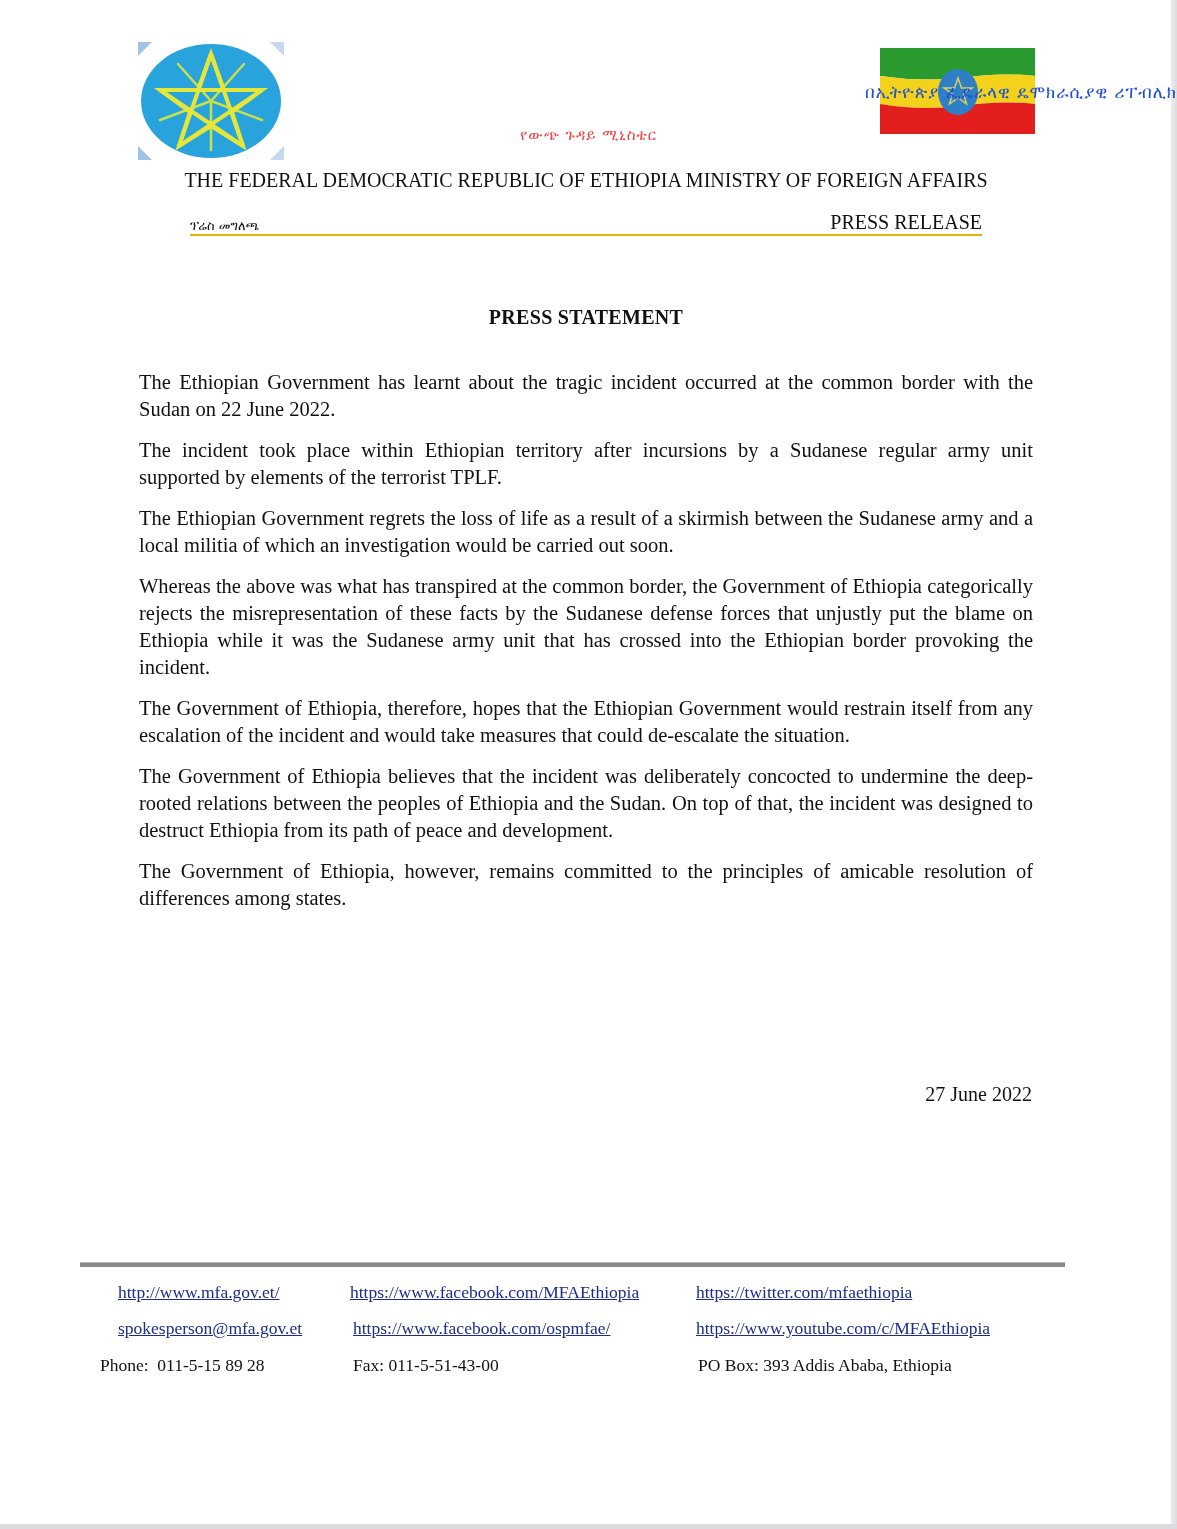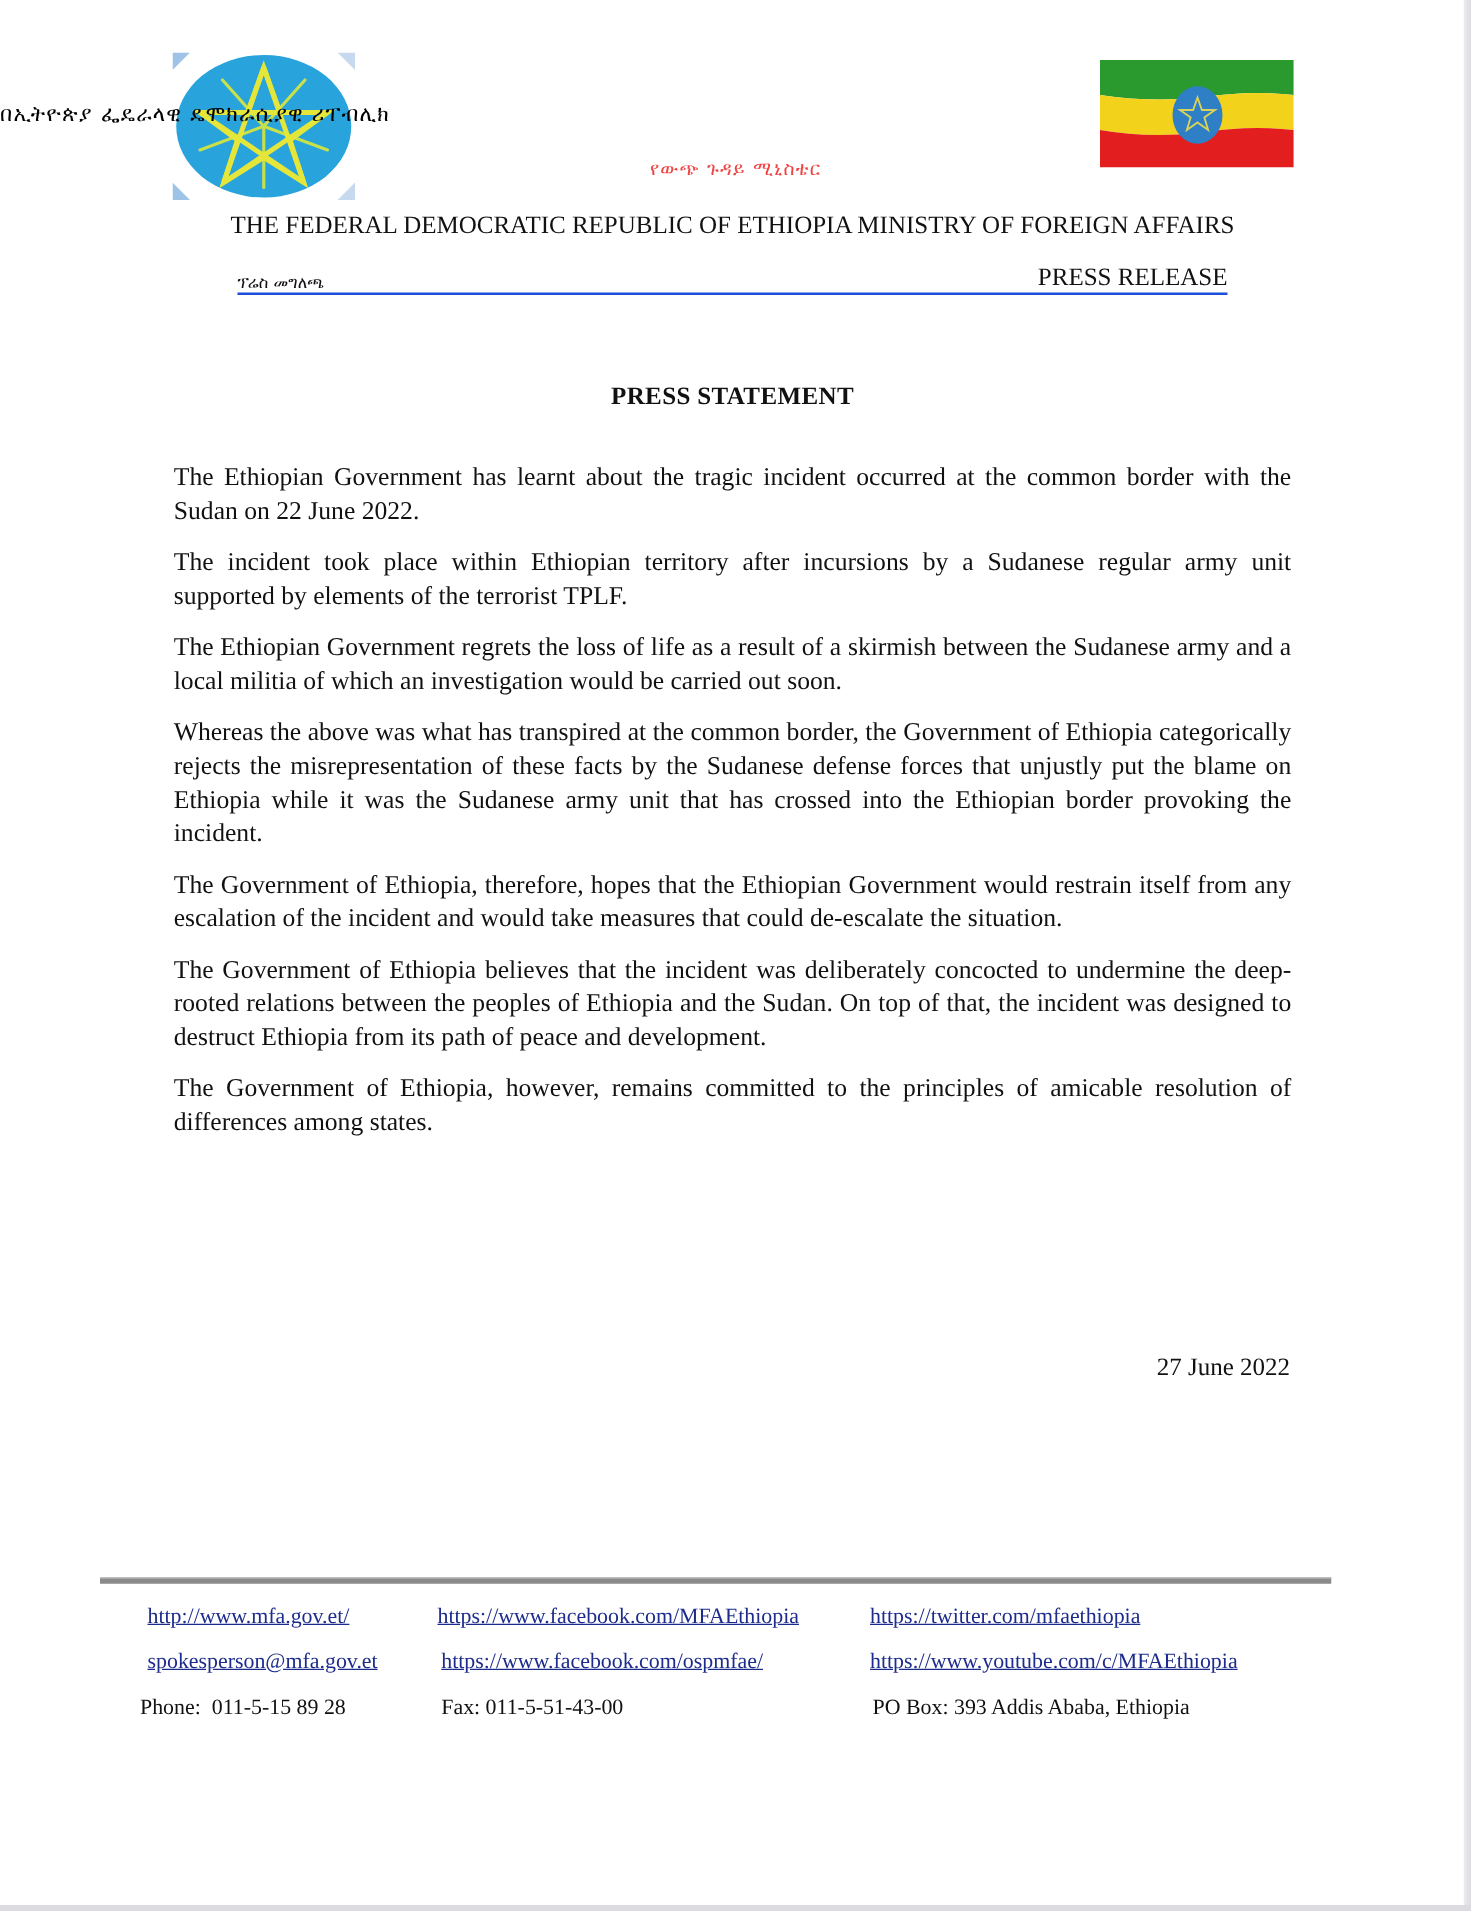--- a/index.html
+++ b/index.html
@@ -14,34 +14,34 @@
     background: linear-gradient(to right, #ececef, #dcdce0);
   }
   .bottom-edge {
     position: absolute; left: 0; bottom: 0; width: 1177px; height: 5px;
     background: #dcdce0;
   }
   .logo { position: absolute; left: 138px; top: 42px; width: 146px; height: 118px; }
   .flag { position: absolute; left: 880px; top: 48px; width: 155px; height: 86px; }
 
   .amh-line1 {
-    position: absolute; left: 0; width: 1177px; top: 82px; text-align: left;
-    font-family: "DejaVu Sans", sans-serif; font-size: 17px; letter-spacing: 1px; color: #000000;
+    position: absolute; left: 0; width: 1177px; top: 82px; text-align: right;
+    font-family: "DejaVu Sans", sans-serif; font-size: 17px; letter-spacing: 1px; color: #1d4ed8;
   }
   .amh-line2 {
     position: absolute; left: 0; width: 1177px; top: 126px; text-align: center;
     font-family: "DejaVu Sans", sans-serif; font-size: 15px; letter-spacing: 1px; color: #ef4444;
   }
   .eng-title {
     position: absolute; left: 0; width: 1172px; top: 169px; text-align: center;
     font-size: 20px; letter-spacing: 0px; color: #111;
   }
   .subhead-row {
     position: absolute; left: 190px; top: 208px; width: 792px; height: 26px;
-    border-bottom: 2px solid #1d4ed8;
+    border-bottom: 2px solid #eab308;
   }
   .subhead-left {
     position: absolute; left: 0; bottom: 0px;
     font-family: "DejaVu Sans", sans-serif; font-size: 13px; color: #111;
   }
   .subhead-right {
     position: absolute; right: 0; bottom: 0px;
     font-size: 20px; color: #111;
   }
   .statement-title {
@@ -134,15 +134,15 @@
 <div class="footer-rule"></div>
 
 <a class="f link" style="left:118px; top:1282px;text-align:center;">http://www.mfa.gov.et/</a>
 <a class="f link" style="left:350px; top:1282px;">https://www.facebook.com/MFAEthiopia</a>
 <a class="f link" style="left:696px; top:1282px;">https://twitter.com/mfaethiopia</a>
 
 <a class="f link" style="left:118px; top:1318px;">spokesperson@mfa.gov.et</a>
 <a class="f link" style="left:353px; top:1318px;">https://www.facebook.com/ospmfae/</a>
 <a class="f link" style="left:696px; top:1318px;">https://www.youtube.com/c/MFAEthiopia</a>
 
-<span class="f plain" style="left:112px; top:1355px; white-space:pre;">Phone:  011-5-15 89 28</span>
+<span class="f plain" style="left:100px; top:1355px; white-space:pre;">Phone:  011-5-15 89 28</span>
 <span class="f plain" style="left:353px; top:1355px;">Fax: 011-5-51-43-00</span>
 <span class="f plain" style="left:698px; top:1355px;">PO Box: 393 Addis Ababa, Ethiopia</span>
 
 </body></html>

